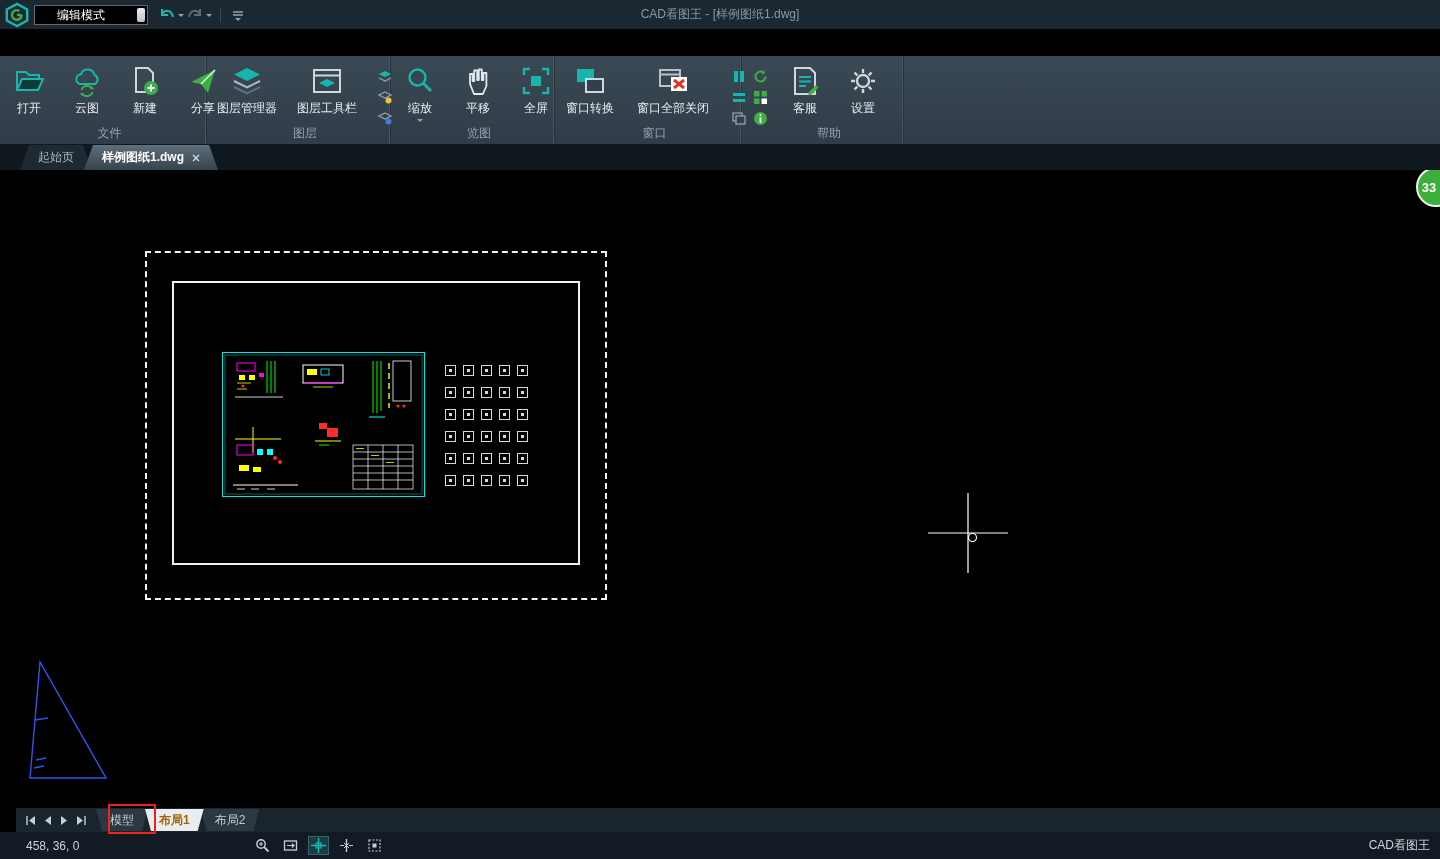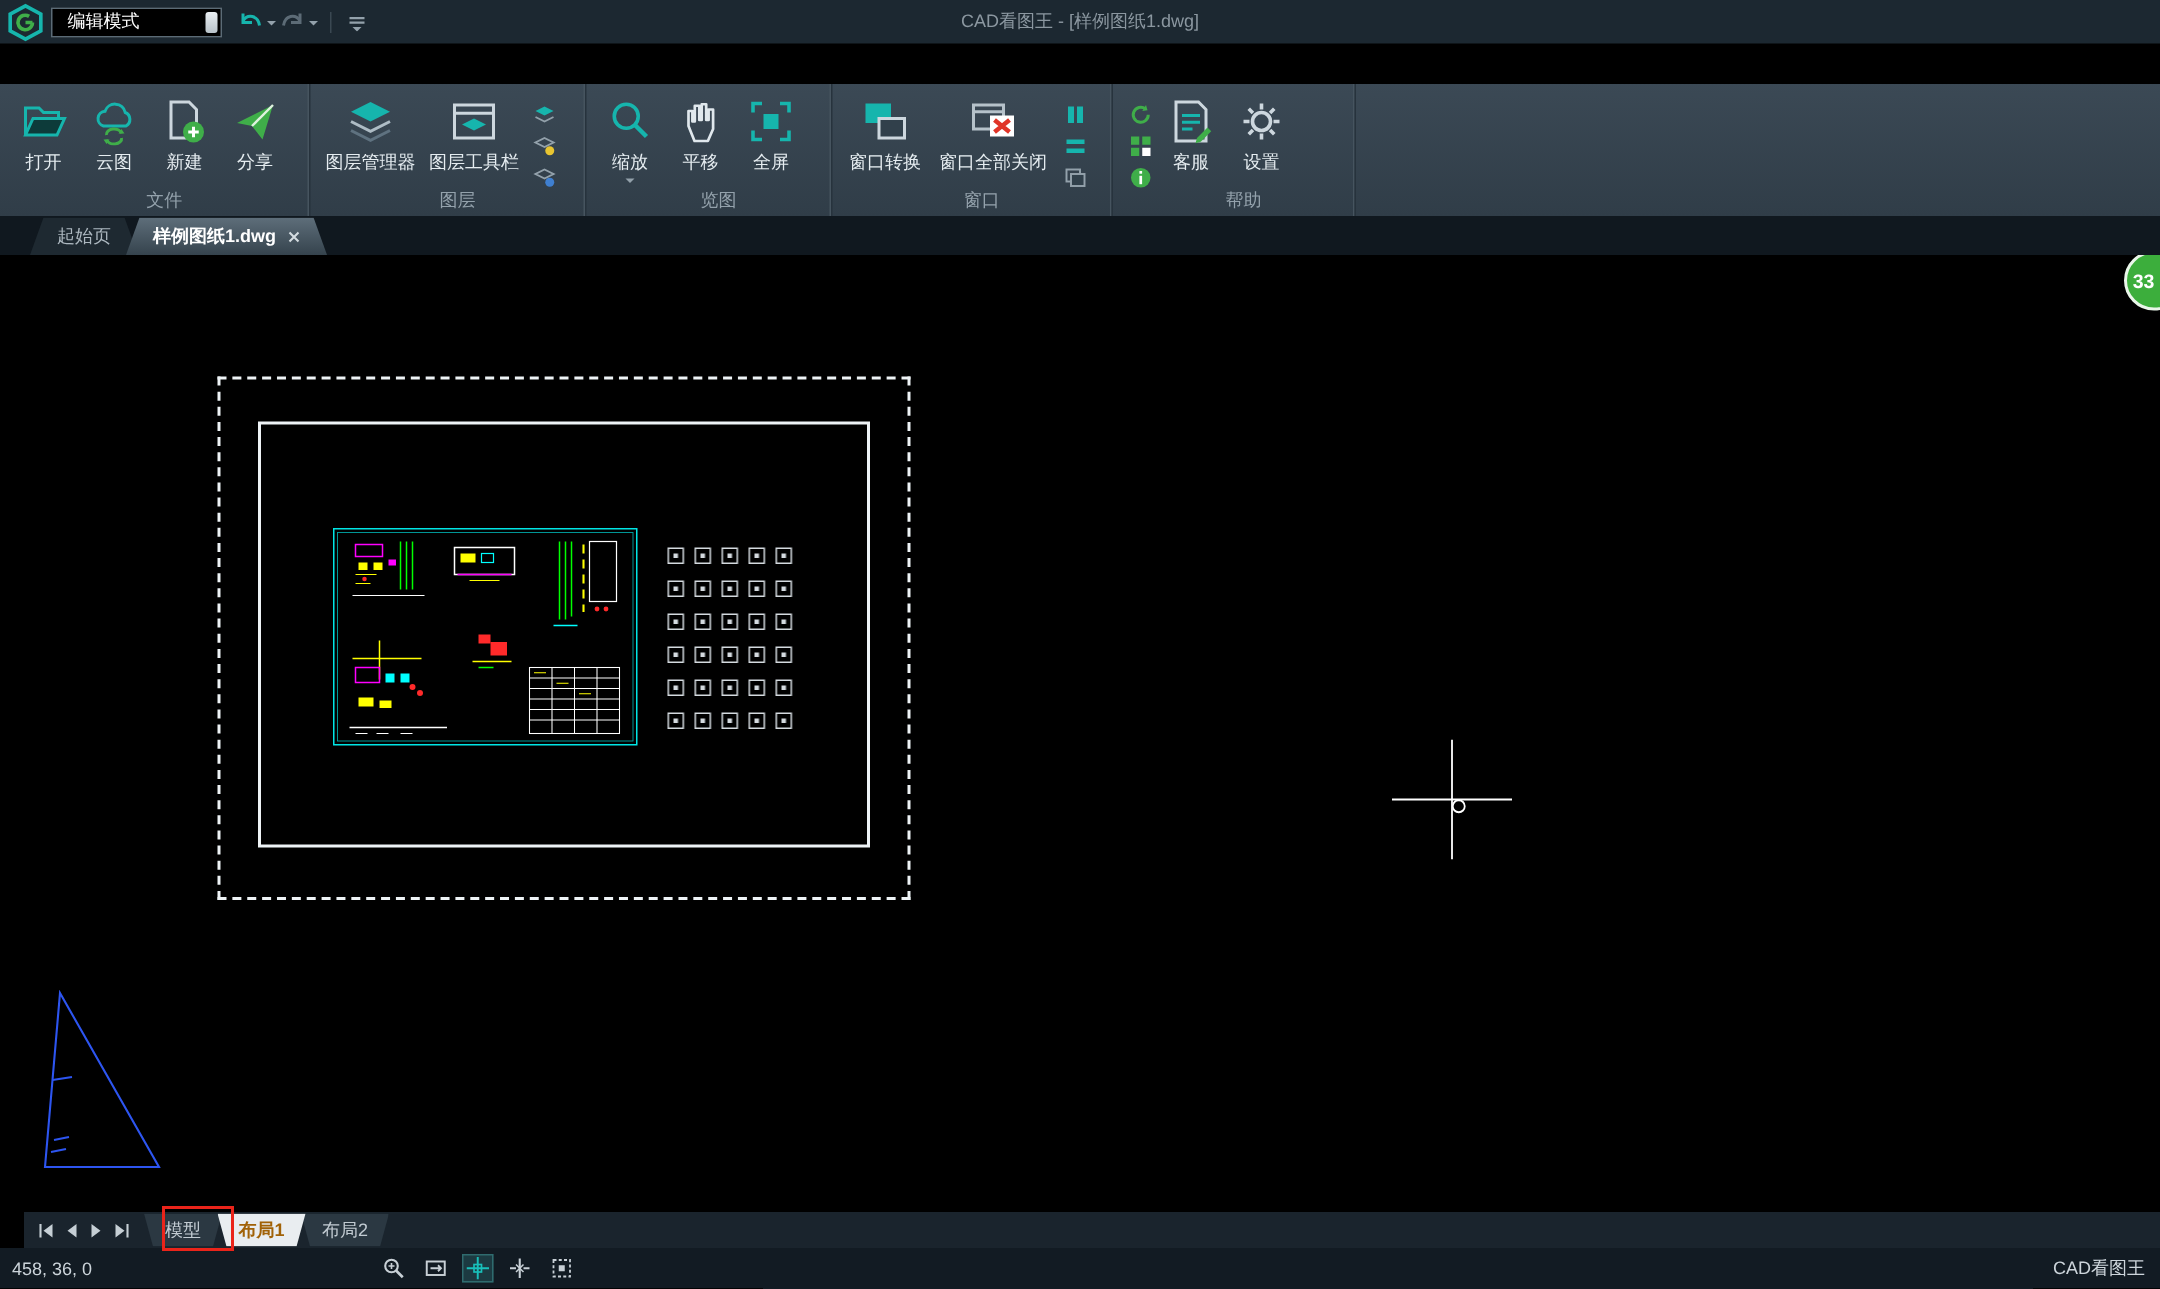--- a/index.html
+++ b/index.html
@@ -3,42 +3,42 @@
 <meta charset="utf-8">
 <style>
   *{margin:0;padding:0;box-sizing:border-box}
   html,body{width:1440px;height:859px;overflow:hidden}
   body{font-family:"Liberation Sans","DejaVu Sans",sans-serif;background:#000;font-size:12px}
   .app{position:relative;width:1440px;height:859px;background:#000;overflow:hidden}
 
   
   .titlebar{position:absolute;top:0;left:0;width:100%;height:29px;background:#1c2831;display:flex;align-items:center;color:#97a3ac;z-index:30}
   .logo{width:34px;height:29px;display:flex;align-items:center;justify-content:center}
-  .mode-combo{width:114px;height:20px;background:#000;border:1px solid #5b6b76;color:#fff;display:flex;align-items:center;padding-left:10px;position:relative;font-size:12px}
+  .mode-combo{width:114px;height:20px;background:#000;border:1px solid #5b6b76;color:#fff;display:flex;align-items:flex-end;padding-left:22px;position:relative;font-size:12px}
   .mode-combo .thumb{position:absolute;right:2px;top:2px;bottom:2px;width:8px;background:linear-gradient(#e8edf0,#b9c3ca);border-radius:2px}
   .qat{display:flex;align-items:center;gap:2px;margin-left:10px}
   .qat .qbtn{width:18px;height:20px;display:flex;align-items:center;justify-content:center}
   .caret-down{width:0;height:0;border:3px solid transparent;border-top-color:#93a1ab;margin-top:4px}
   .qat-sep{width:1px;height:14px;background:#3a4852;margin:0 6px}
   .win-title{position:absolute;left:50%;transform:translateX(-50%);color:#8b97a0;font-size:12px;white-space:nowrap}
   .tb-right{position:absolute;right:0;top:0;height:29px;display:flex;align-items:center}
   .avatar{width:26px;height:26px;display:flex;align-items:center;justify-content:center;margin-right:8px}
   .username{color:#f2f6f8;font-size:12px;margin-right:40px}
   .winbtn{width:29px;height:29px;display:flex;align-items:center;justify-content:center}
 
   
   .ribbon-tabs{position:absolute;top:29px;left:0;width:100%;height:27px;background:#202e38;display:flex;align-items:flex-end;padding-left:52px;z-index:29}
   .rtab{height:25px;padding:0 17px;display:flex;align-items:center;font-size:13px;color:#bfc9d0}
   .rtab.active{background:#3e4d59;color:#fff;border-radius:3px 3px 0 0}
   .ribbon-ctrls{position:absolute;right:6px;top:7px;display:flex;gap:8px}
   .ribbon-ctrls .rc{width:14px;height:12px;display:flex;align-items:center;justify-content:center}
 
   
   .ribbon{position:absolute;top:56px;left:0;width:100%;height:88px;background:linear-gradient(#3b4955,#303d48);display:flex;z-index:28}
-  .rgroup{position:relative;height:100%;border-right:1px solid #27333d;box-shadow:inset -1px 0 0 #46545f;display:flex;align-items:flex-start;padding:5px 6px 18px 6px;gap:1px}
+  .rgroup{position:relative;height:100%;border-right:1px solid #27333d;box-shadow:inset -1px 0 0 #46545f;display:flex;align-items:flex-start;padding:5px 6px 18px 6px;gap:12px}
   .rgroup-label{position:absolute;bottom:2px;left:13px;right:0;text-align:center;font-size:12px;color:#94a2ac}
   .btn-lg{display:flex;flex-direction:column;align-items:center;padding-top:3px;color:#e6edf1;font-size:12px;min-width:46px}
   .btn-lg .ic{width:34px;height:34px;display:flex;align-items:center;justify-content:center}
   .btn-lg .lbl{margin-top:2px;white-space:nowrap}
   .mini-col{display:flex;flex-direction:column;gap:3px;padding-top:6px;margin-left:2px}
   .btn-sm{width:20px;height:18px;display:flex;align-items:center;justify-content:center}
 
   
   .doc-tabs{position:absolute;top:144px;left:0;width:100%;height:26px;background:#10181f;display:flex;align-items:flex-end;padding-left:20px;z-index:27}
   .dtab{height:25px;padding:0 18px;display:flex;align-items:center;gap:8px;font-size:12px;color:#adb8c0;background:#1e2931;clip-path:polygon(9px 0,calc(100% - 9px) 0,100% 100%,0 100%);margin-right:-8px;position:relative}
@@ -58,21 +58,21 @@
   .layout-bar{position:absolute;top:808px;left:16px;width:100%;height:24px;background:#1a242d;display:flex;align-items:center;z-index:26}
   .nav-btns{display:flex;gap:4px;padding:0 8px;align-items:center}
   .nav-btns .nb{width:13px;height:14px;display:flex;align-items:center;justify-content:center}
   .ltab{height:22px;padding:0 14px;font-size:12px;display:flex;align-items:center;color:#c2cbd2;background:#2b3842;clip-path:polygon(0 0,100% 0,calc(100% - 6px) 100%,6px 100%);margin-right:-3px}
   .ltab.active{background:#e9edf0;color:#a16207;font-weight:bold;z-index:2}
 
   .annotation-red{position:absolute;left:108px;top:804px;width:48px;height:30px;border:2px solid #ea241a;z-index:40;pointer-events:none}
 
   
   .status-bar{position:absolute;top:832px;left:0;width:100%;height:27px;background:#121b23;display:flex;align-items:center;color:#ccd4da;font-size:12px;z-index:26}
-  .coords{padding-left:8px;width:252px}
+  .coords{padding-left:26px;width:252px}
   .status-icons{display:flex;gap:7px;align-items:center}
   .sicon{width:21px;height:19px;display:flex;align-items:center;justify-content:center;border:1px solid transparent}
   .sicon.active{background:#1c3a41;border-color:#2f6b6e}
   .status-app{margin-left:auto;padding-right:10px;color:#cdd5db}
 </style>
 </head>
 <body>
 
 <div class="app">
 

